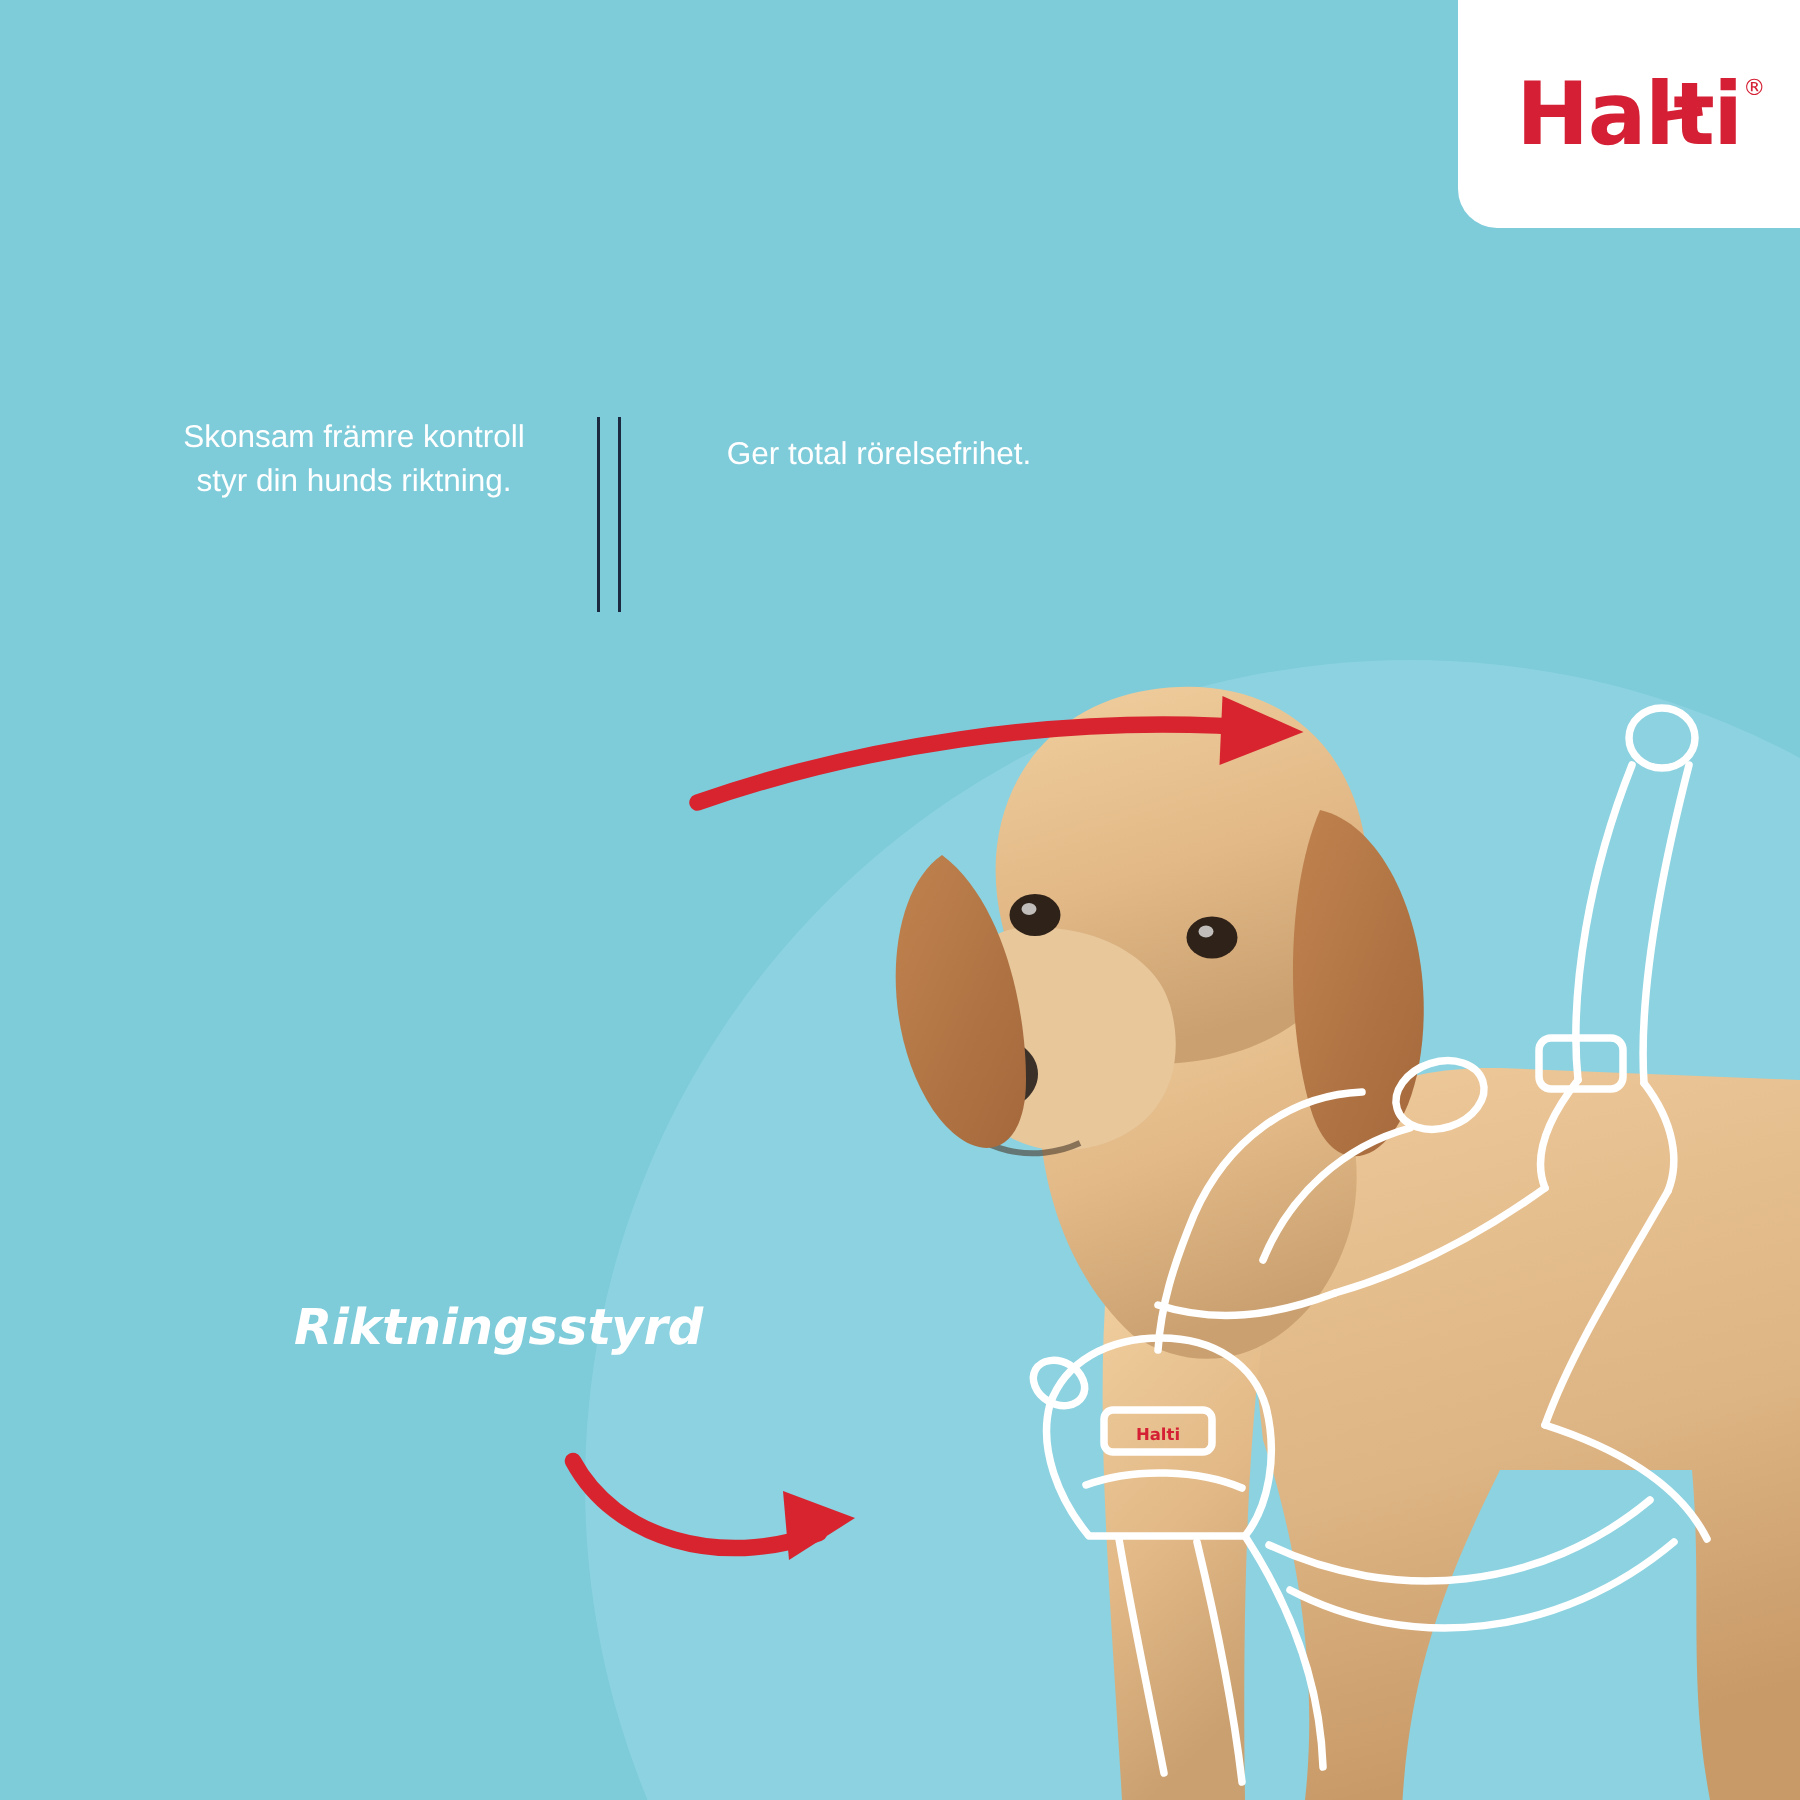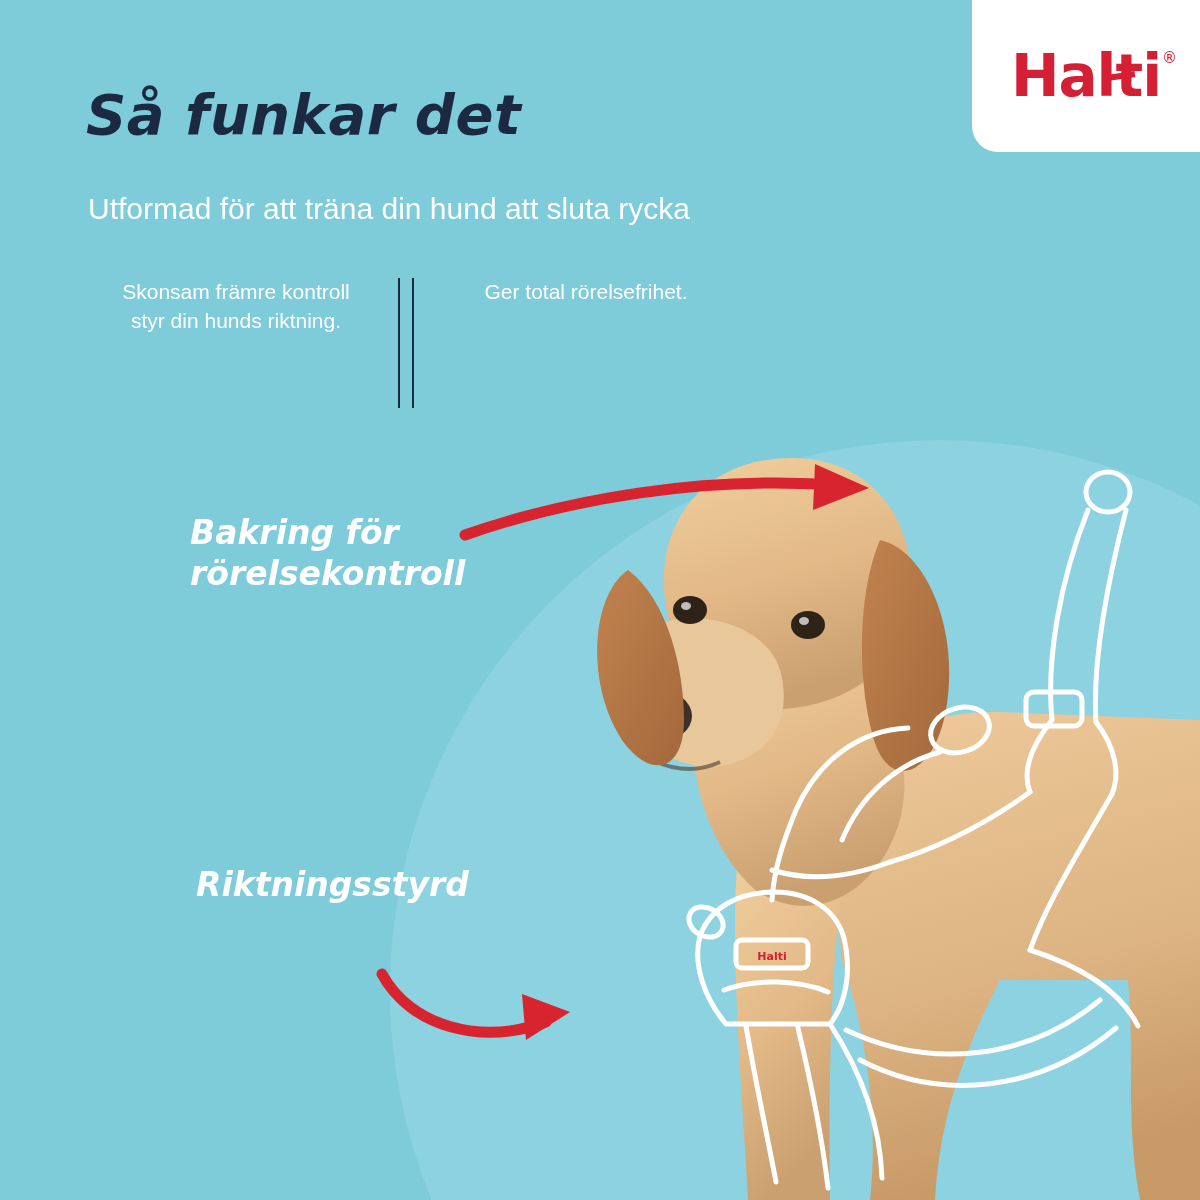--- a/index.html
+++ b/index.html
@@ -111,21 +111,21 @@
   .feature {
     color: #ffffff;
     font-size: 21px;
     line-height: 1.38;
     text-align: center;
     padding: 0 18px;
     box-sizing: border-box;
   }
   .feature.c1 { width: 300px; }
   .feature.c2 { width: 400px; }
-  .feature.c3 { width: 320px; }
+  .feature.c3 { width: 320px; margin-top: 11px; }
   .divider {
     width: 2px;
     background: #1b2a40;
     align-self: stretch;
     min-height: 130px;
   }
 
   
   .callout {
     position: absolute;
@@ -258,34 +258,28 @@
   </svg>
 
   <div class="logo-badge">
     <div class="logo-wrap">
       <span class="logo-text">Halti</span>
       <span class="logo-strike"></span>
       <span class="logo-reg">®</span>
     </div>
   </div>
 
-  <div class="heading">Så funkar det</div>
-  <div class="subheading">Utformad för att träna din hund att sluta rycka</div>
 
   <div class="features">
     <div class="feature c1">Skonsam främre kontroll styr din hunds riktning.</div>
     <div class="divider"></div>
     <div class="divider"></div>
     <div class="feature c3">Ger total rörelsefrihet.</div>
   </div>
 
-  <div class="callout callout-rear">
-    <div>Bakring för</div>
-    <div>rörelsekontroll</div>
-  </div>
 
   <svg class="arrow arrow-rear" width="440" height="90" viewBox="0 0 440 90">
     <path d="M10 75 C 110 40, 250 14, 392 26" stroke="#d8242f" stroke-width="11" fill="none" stroke-linecap="round"></path>
     <path d="M360 4 L 414 28 L 358 50 Z" fill="#d8242f"></path>
   </svg>
 
   <div class="callout callout-front">
     <div>Riktningsstyrd</div>
   </div>
 

